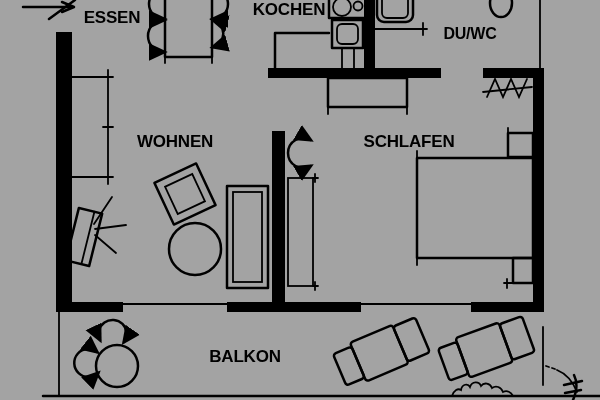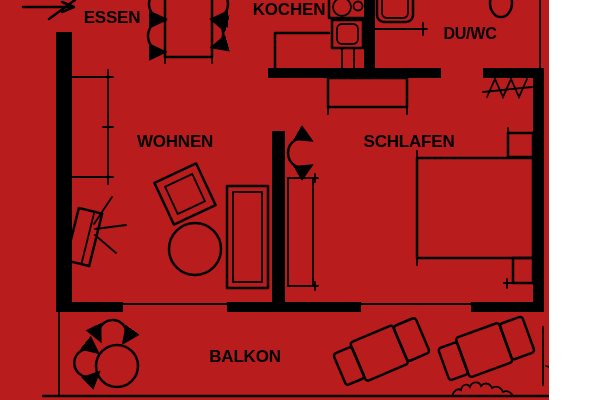--- a/index.html
+++ b/index.html
@@ -1,16 +1,16 @@
 <!DOCTYPE html>
 <html><head>
 <meta charset="utf-8">
 <style>
   html,body{margin:0;padding:0;background:#fff;}
-  .stage{position:relative;width:549px;height:400px;background:#b91c1c;overflow:hidden;
+  .stage{position:relative;width:600px;height:400px;background:#a3a3a3;overflow:hidden;
          font-family:"Liberation Sans",sans-serif;}
   svg{display:block;}
   svg text{font-family:"Liberation Sans",sans-serif;font-weight:bold;fill:#000;
            letter-spacing:-0.2px;}
   .wall{fill:#000;stroke:none;}
   .ln{fill:none;stroke:#000;stroke-width:2.5;stroke-linecap:round;stroke-linejoin:round;}
   .tn{fill:none;stroke:#000;stroke-width:1.8;stroke-linecap:round;}
   .lbl{font-size:17px;}
   .lbl-sm{font-size:16px;}
 </style>

